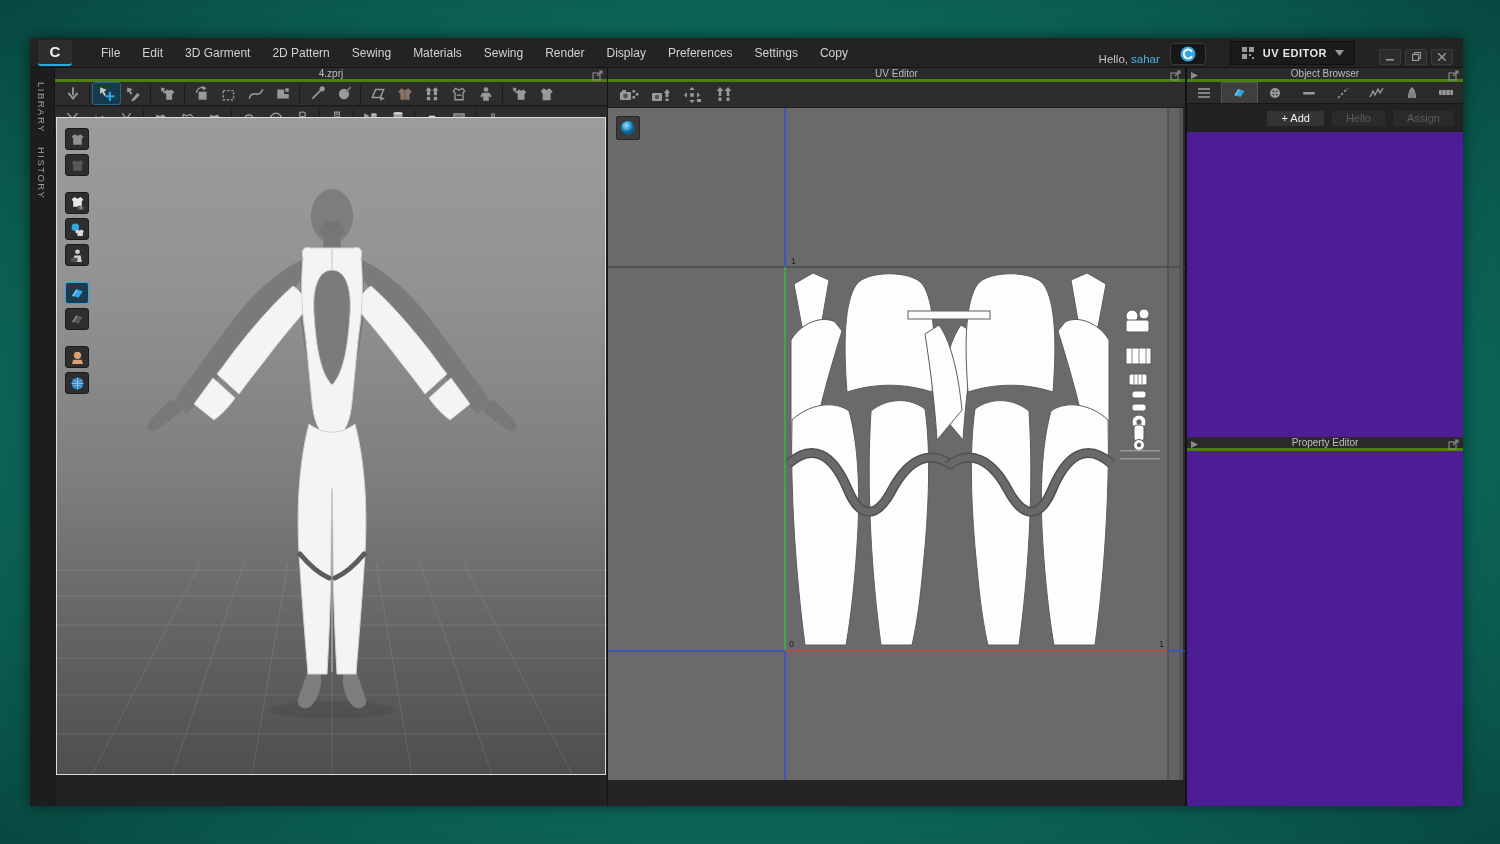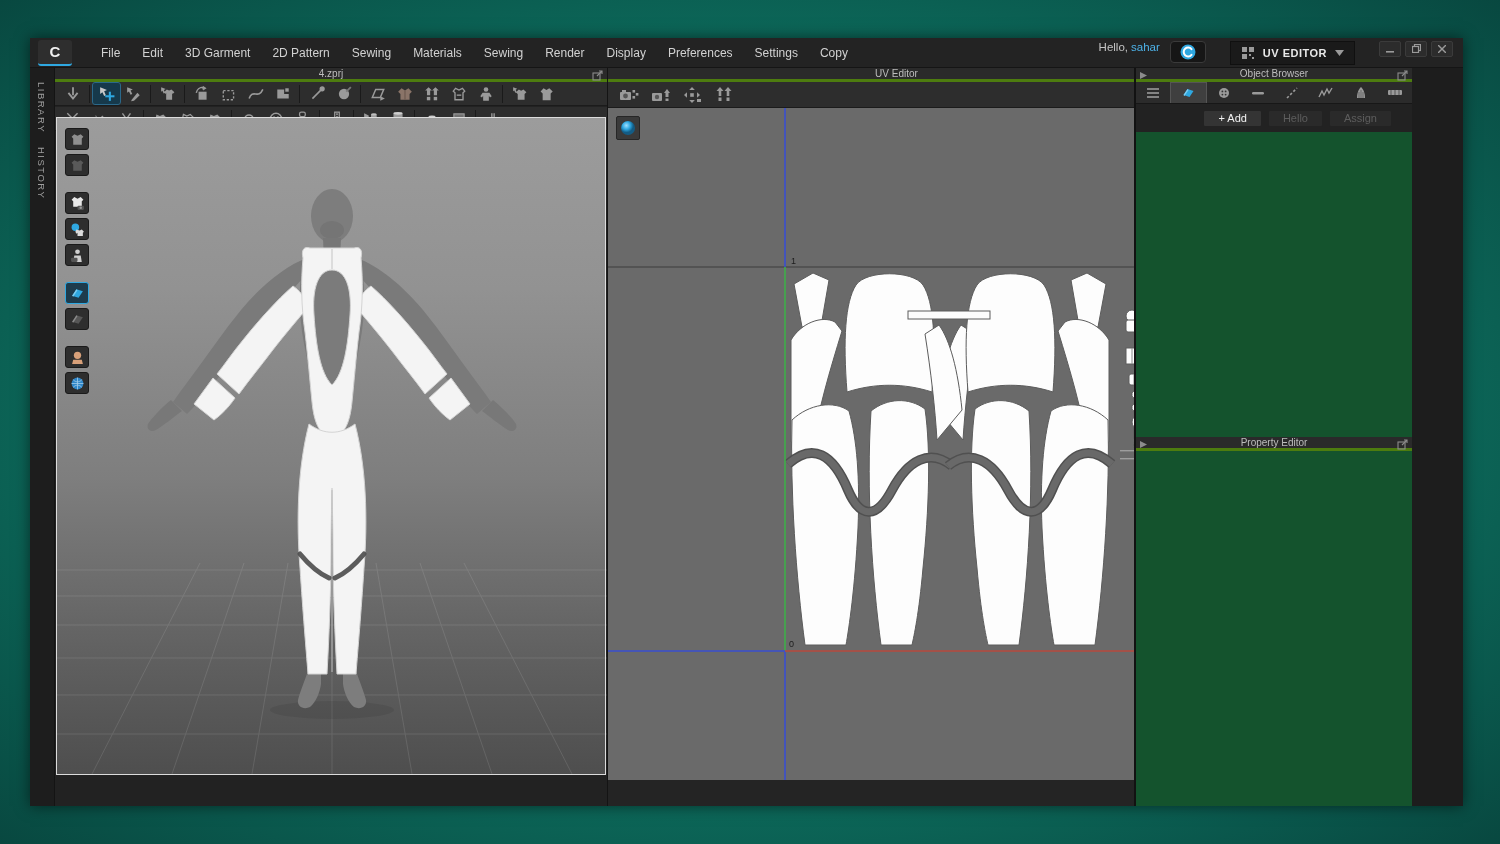--- a/index.html
+++ b/index.html
@@ -10,21 +10,21 @@
     position:relative;color:#c8c8c8;
   }
   #app{position:absolute;left:30px;top:38px;width:1433px;height:768px;background:#1d1d1d;box-shadow:0 0 14px rgba(0,0,0,.55)}
 
   
   .menubar{position:absolute;left:0;top:0;width:100%;height:30px;background:#232323;display:flex;align-items:center;border-bottom:1px solid #151515}
   .logo{width:34px;height:26px;margin-left:8px;background:#2e2e2e;border-bottom:2px solid #2fa8e1;border-radius:3px;
         display:flex;align-items:center;justify-content:center;font-weight:bold;font-size:15px;color:#f0f0f0}
   .menu-items{display:flex;margin-left:18px}
   .menu-item{font-size:12px;color:#d2d2d2;padding:4px 11px;line-height:30px;cursor:default}
-  .menubar-right{margin-left:auto;display:flex;align-items:flex-start;gap:10px;padding-right:10px}
+  .menubar-right{margin-left:auto;display:flex;align-items:flex-end;gap:10px;padding-right:10px}
   .greeting{font-size:11.5px;color:#c4c4c4}
   .greeting b{color:#4db2e8;font-weight:normal;margin-left:3px}
   .cloud-btn{width:36px;height:22px;background:#161616;border:1px solid #3a3a3a;border-radius:4px;display:flex;align-items:center;justify-content:center}
   .mode-sel{display:flex;align-items:center;gap:8px;background:#1a1a1a;border:1px solid #101010;height:24px;padding:0 10px;margin-left:14px}
   .mode-label{font-size:11px;font-weight:bold;letter-spacing:.5px;color:#e8e8e8}
   .win-btns{display:flex;gap:4px;margin-left:14px}
   .win-btn{width:22px;height:16px;background:#2c2c2c;border:1px solid #3b3b3b;border-radius:2px;display:flex;align-items:center;justify-content:center}
 
   
   .rail{position:absolute;left:0;top:30px;width:25px;height:738px;background:#1d1d1d;border-right:1px solid #141414}
@@ -54,25 +54,25 @@
 
   
   .puv{position:absolute;left:577px;top:30px;width:578px;height:738px;background:#242424;border-left:1px solid #141414}
   .uvtoolbar{height:26px;background:#2d2d2d;border-bottom:1px solid #1b1b1b;display:flex;align-items:center;gap:6px;padding-left:8px}
   .uvti{width:26px;height:22px;display:flex;align-items:center;justify-content:center}
   .uvcanvas{position:absolute;left:0;top:40px;width:578px;height:672px;background:#6a6a6a}
   .uvsphere{position:absolute;left:8px;top:8px;width:24px;height:24px;background:#3a3a3a;border:1px solid #262626;border-radius:2px;
             display:flex;align-items:center;justify-content:center}
 
   
-  .pright{position:absolute;left:1104px;top:30px;width:278px;height:738px;background:#14532d;border-left:2px solid #121212}
+  .pright{position:absolute;left:1155px;top:30px;width:278px;height:738px;background:#4c1d95;border-left:2px solid #121212}
   .obtabs{height:22px;background:#2b2b2b;border-bottom:1px solid #171717;display:flex}
   .obtab{flex:1;display:flex;align-items:center;justify-content:center}
   .obtab.active{background:#3f3f3f;border:1px solid #555;border-bottom:none}
-  .obbtns{height:28px;display:flex;align-items:center;justify-content:flex-end;gap:6px;padding-right:20px;background:#222}
+  .obbtns{height:28px;display:flex;align-items:center;justify-content:flex-end;gap:6px;padding-right:8px;background:#222}
   .obbtn{height:17px;padding:0 14px;font-size:11px;display:flex;align-items:center;background:#343434;border:1px solid #222;border-radius:2px;color:#f2f2f2}
   .obbtn.disabled{color:#5d5d5d;background:#2a2a2a}
   .fabrow{height:34px;display:flex;align-items:center;border-bottom:1px solid #303030}
   .fcheck{width:30px;display:flex;align-items:center;justify-content:center}
   .fswatch{width:26px;height:26px;background:#fff;border:1px solid #8a8a8a;outline:1px solid #111}
   .fname{flex:1;font-size:11px;color:#cacaca;margin-left:12px}
   .fic{width:15px;height:15px;margin-right:8px;display:flex;align-items:center;justify-content:center;background:#3a3a3a;border-radius:2px}
   .peheader{position:absolute;left:0;top:369px;width:100%}
 </style>
 </head>

